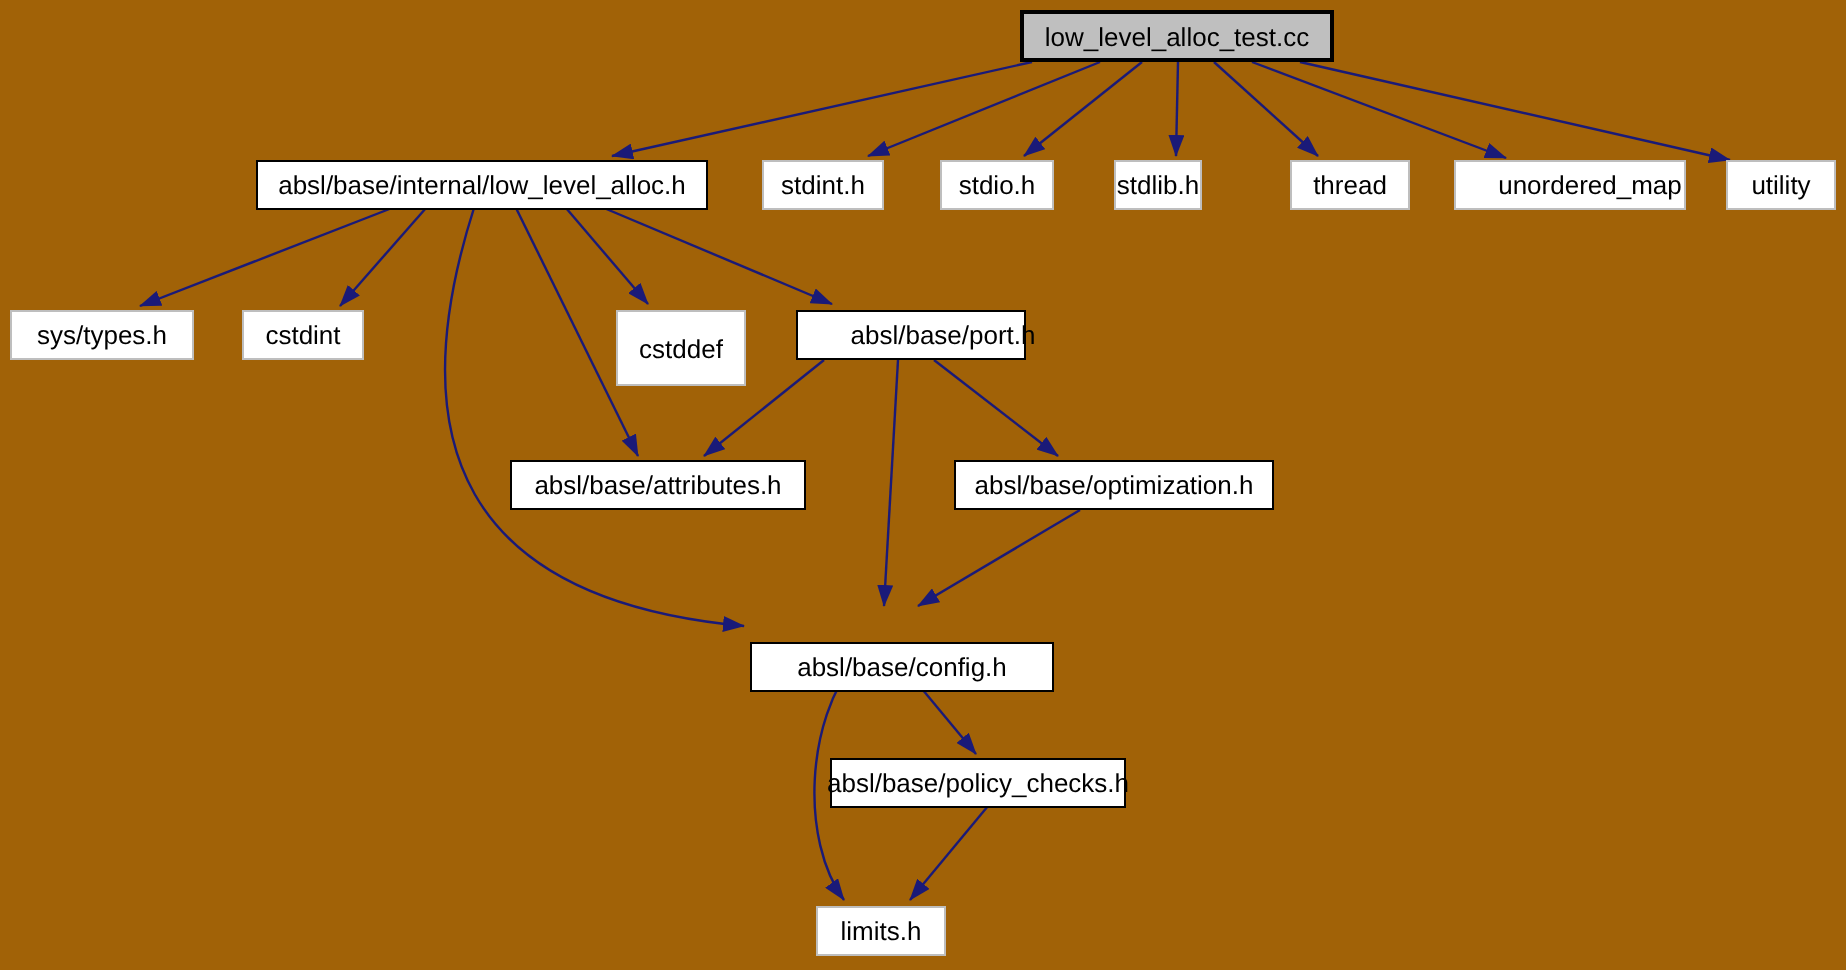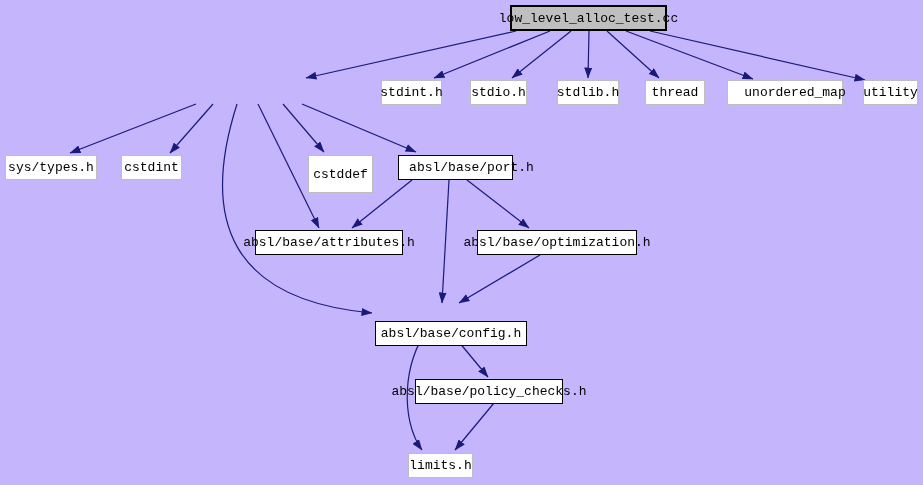--- a/index.html
+++ b/index.html
@@ -1,20 +1,20 @@
 <!DOCTYPE html>
 <html><head>
 <meta charset="utf-8">
 <style>
   html,body{margin:0;padding:0;background:#ffffff;}
   #canvas{
     position:relative;
     width:923px;height:485px;
-    background:#c4b5fd;
-    font-family:Liberation Mono, monospace;
+    background:#a16207;
+    font-family:Liberation Sans, sans-serif;
     overflow:hidden;
   }
   #edges{position:absolute;left:0;top:0;width:923px;height:485px;}
   .node{
     position:absolute;
     display:flex;align-items:center;justify-content:center;
     background:#ffffff;color:#000000;
     font-size:13px;line-height:1;white-space:nowrap;
     box-sizing:border-box;
   }
@@ -51,26 +51,27 @@
     <path class="edge" d="M449,180 L442,303" marker-end="url(#arrow)"></path>
     <path class="edge" d="M467,180 L529,228" marker-end="url(#arrow)"></path>
     <path class="edge" d="M540,255 L459,303" marker-end="url(#arrow)"></path>
     <path class="edge" d="M449,330 L488,377" marker-end="url(#arrow)"></path>
     <path class="edge" d="M428,330 C403,360 400,420 422,450" marker-end="url(#arrow)"></path>
     <path class="edge" d="M494,403 L455,450" marker-end="url(#arrow)"></path>
   </svg>
 
   <div class="node root" style="left:510px;top:5px;width:157px;height:26px;">low_level_alloc_test.cc</div>
 
+  <div class="node linked" style="left:128px;top:80px;width:226px;height:25px;">absl/base/internal/low_level_alloc.h</div>
 
   <div class="node external" style="left:381px;top:80px;width:61px;height:25px;">stdint.h</div>
 
   <div class="node external" style="left:470px;top:80px;width:57px;height:25px;">stdio.h</div>
 
-  <div class="node external" style="left:557px;top:80px;width:62px;height:25px;">stdlib.h</div>
+  <div class="node external" style="left:557px;top:80px;width:44px;height:25px;">stdlib.h</div>
 
   <div class="node external" style="left:645px;top:80px;width:60px;height:25px;">thread</div>
 
   <div class="node external" style="left:727px;top:80px;width:116px;height:25px;padding-left:20px;">unordered_map</div>
 
   <div class="node external" style="left:863px;top:80px;width:55px;height:25px;">utility</div>
 
   <div class="node external" style="left:5px;top:155px;width:92px;height:25px;">sys/types.h</div>
 
   <div class="node external" style="left:121px;top:155px;width:61px;height:25px;text-align:center;">cstdint</div>

